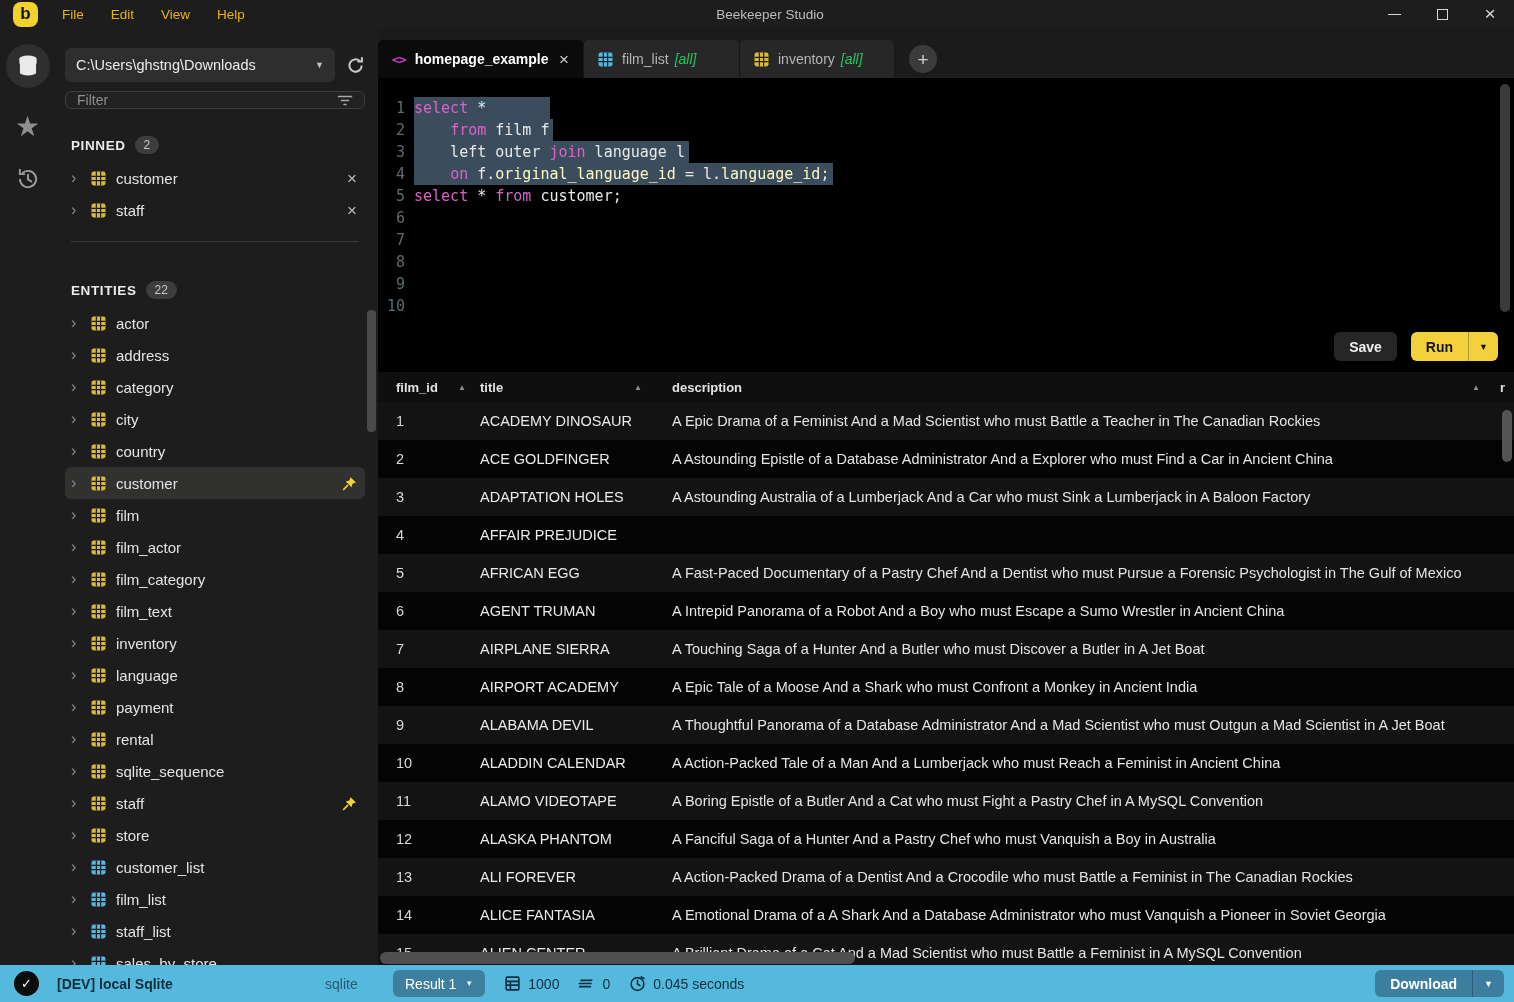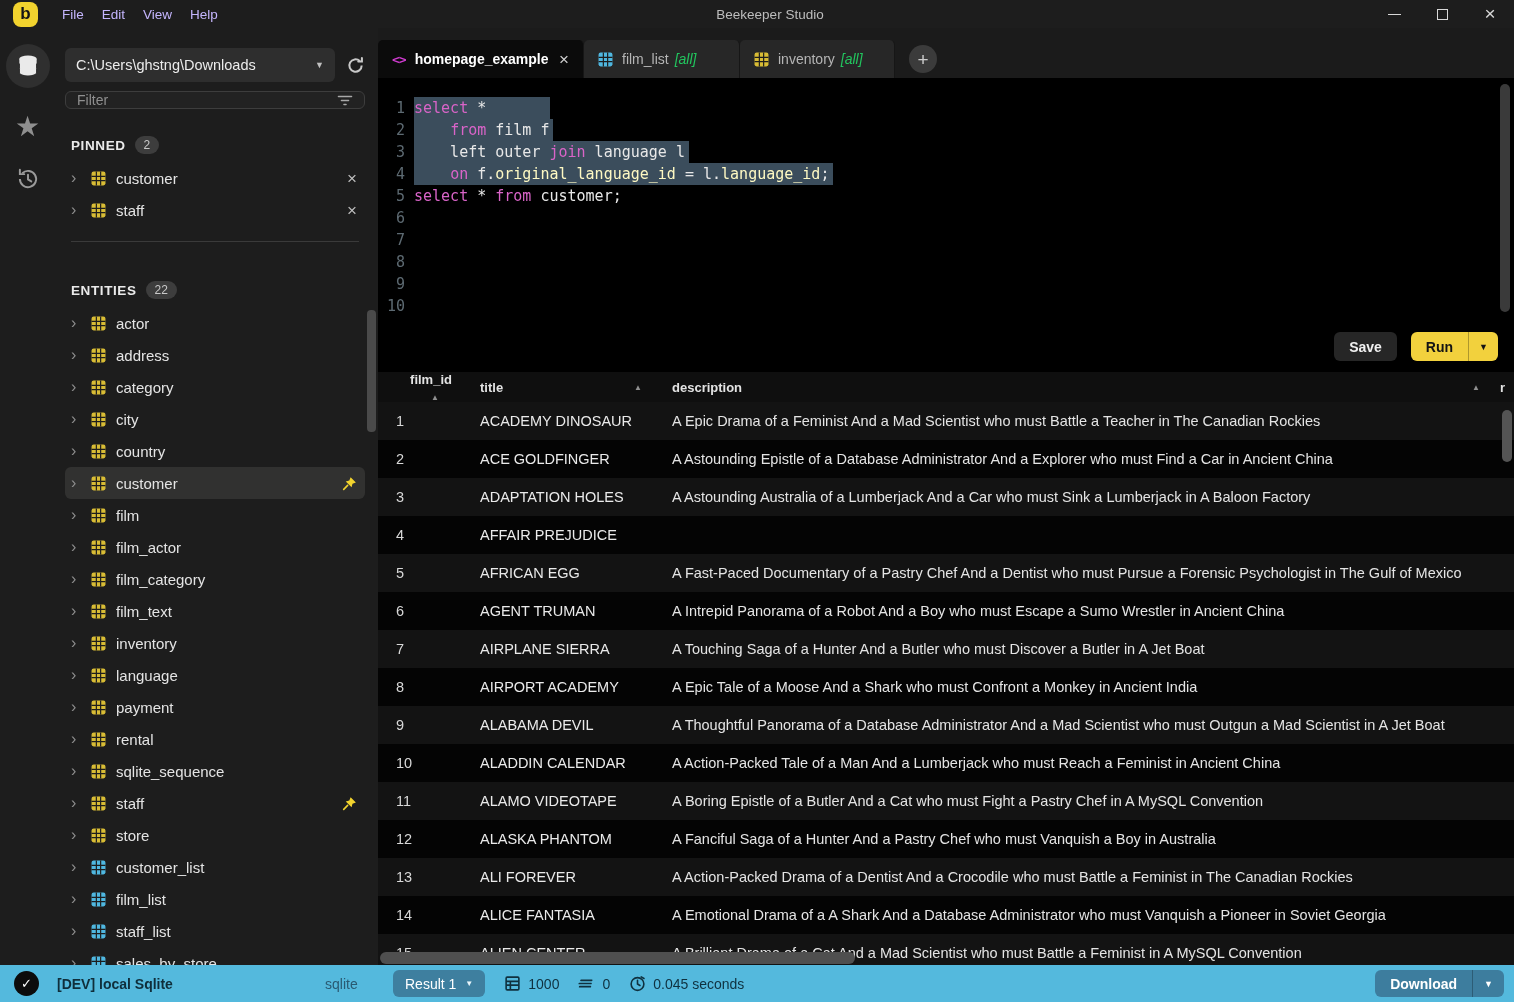--- a/index.html
+++ b/index.html
@@ -3,21 +3,21 @@
 <meta charset="utf-8">
 <style>
   * { margin:0; padding:0; box-sizing:border-box; }
   html,body { width:1514px; height:1002px; overflow:hidden; background:#1d1d1d;
     font-family:"Liberation Sans", sans-serif; color:#ddd; }
 
   
   .titlebar { height:28px; display:flex; align-items:center; position:relative; background:#1d1d1d; }
   .logo { width:25px; height:25px; background:#f2d32e; border-radius:8px; margin-left:13px;
     display:flex; align-items:center; justify-content:center; color:#151515; font-weight:bold; font-size:17px; }
-  .menus { display:flex; gap:18px; margin-left:24px; font-size:13.5px; color:#c4b5fd; }
+  .menus { display:flex; gap:27px; margin-left:24px; font-size:13.5px; color:#eab308; }
   .menu-item { cursor:default; }
   .tb-title { position:absolute; left:0; right:0; text-align:center; color:#bdbdbd; font-size:13.5px; pointer-events:none;padding-left:26px; }
   .win-controls { margin-left:auto; display:flex; }
   .wc { width:48px; height:28px; display:flex; align-items:center; justify-content:center; color:#d8d8d8; }
   .wc-min span { display:block; width:13px; border-top:1.6px solid #d8d8d8; }
   .wc-max span { display:block; width:11px; height:11px; border:1.6px solid #d8d8d8; }
   .wc-close { font-size:19px; }
 
   
   .app-body { display:flex; height:937px; }
@@ -73,21 +73,21 @@
   .save-btn { background:#262626; color:#f0f0f0; border-radius:6px; height:29px; padding:0 15px; font-size:14px; font-weight:bold; display:flex; align-items:center; }
   .run-btn { background:#f2d13d; color:#141414; border-radius:6px; height:29px; display:flex; align-items:center; font-weight:bold; font-size:14px; }
   .run-label { padding:0 15px; }
   .run-sep { width:1px; height:29px; background:rgba(0,0,0,.28); }
   .run-caret { padding:0 10px; font-size:9px; color:#141414; }
 
   
   .results { flex:1; min-height:0; display:flex; flex-direction:column; position:relative; background:#050505; }
   .thead { height:30px; display:flex; align-items:center; background:#0f0f0f; font-size:13px; font-weight:bold; color:#e3e3e3; }
   .th { display:flex; align-items:center; justify-content:space-between; height:100%; }
-  .th-filmid { width:88px; padding-left:18px;flex-direction:column; }
+  .th-filmid { width:88px; padding-left:18px; }
   .th-title { width:190px; padding:0 14px; }
   .th-desc { flex:1; padding:0 20px 0 16px; }
   .th-r { width:14px; overflow:hidden; white-space:nowrap; }
   .sort-arrow { font-size:8px; color:#909090; margin-left:8px; }
   .tbody { flex:1; overflow:hidden; }
   .trow { height:38px; display:flex; align-items:center; font-size:14.5px; }
   .trow:nth-child(odd) { background:#131313; }
   .trow:nth-child(even) { background:#040404; }
   .td-id { width:88px; padding-left:18px; color:#d8d8d8; }
   .td-title { width:190px; padding-left:14px; white-space:nowrap; overflow:hidden; color:#eaeaea; }

